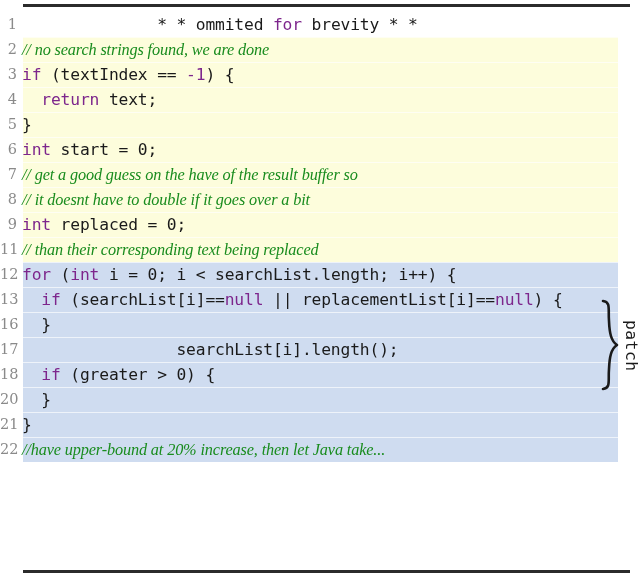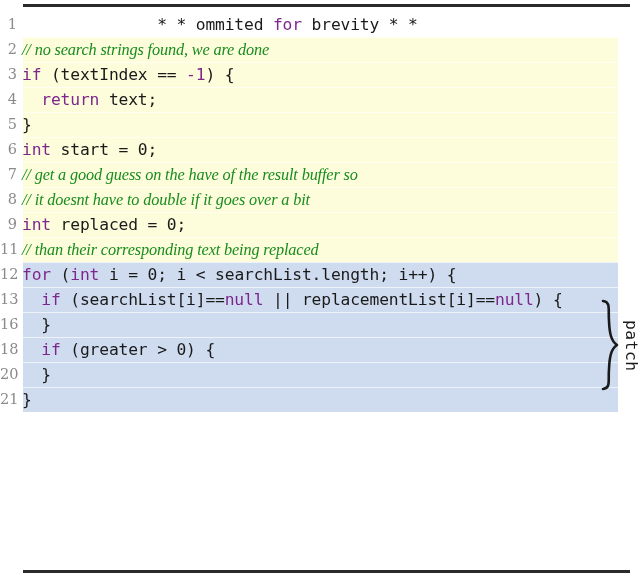--- a/index.html
+++ b/index.html
@@ -226,36 +226,50 @@
         <div class="row-bg bg-blue">
           <div class="row-sep"></div>
         </div>
         <div class="lineno">16</div>
         <div class="codetext"><span class="pl">  }</span></div>
       </div>
       <div class="code-row">
         <div class="row-bg bg-blue">
           <div class="row-sep"></div>
         </div>
+        <div class="lineno">17</div>
+        <div class="codetext"><span class="pl">                searchList[i].length();</span></div>
+      </div>
+      <div class="code-row">
+        <div class="row-bg bg-blue">
+          <div class="row-sep"></div>
+        </div>
         <div class="lineno">18</div>
         <div class="codetext"><span class="pl">  </span><span class="kw">if</span><span class="pl"> (greater &gt; </span><span class="pl">0</span><span class="pl">) {</span></div>
       </div>
       <div class="code-row">
         <div class="row-bg bg-blue">
           <div class="row-sep"></div>
         </div>
         <div class="lineno">20</div>
         <div class="codetext"><span class="pl">  }</span></div>
       </div>
       <div class="code-row">
         <div class="row-bg bg-blue">
           <div class="row-sep"></div>
         </div>
         <div class="lineno">21</div>
         <div class="codetext"><span class="pl">}</span></div>
+      </div>
+      <div class="code-row">
+        <div class="row-bg bg-blue">
+          <div class="row-sep"></div>
+        </div>
+        <div class="lineno">22</div>
+        <div class="codetext"><span class="cm">//have upper-bound at 20% increase, then let Java take...</span></div>
       </div>
     </div>
 
   <div id="annot">
     <svg id="brace-svg" width="20" height="92" viewBox="0 0 20 92">
       <path d="M3 2 C 11 3, 8 10, 9 22 C 9.5 34, 11 42, 17 46
                C 11 50, 9.5 58, 9 70 C 8 82, 11 89, 3 90" fill="none" stroke="#1a1a1a" stroke-width="2.6" stroke-linecap="round" stroke-linejoin="round"></path>
     </svg>
     <div id="patch-label">patch</div>
   </div>

